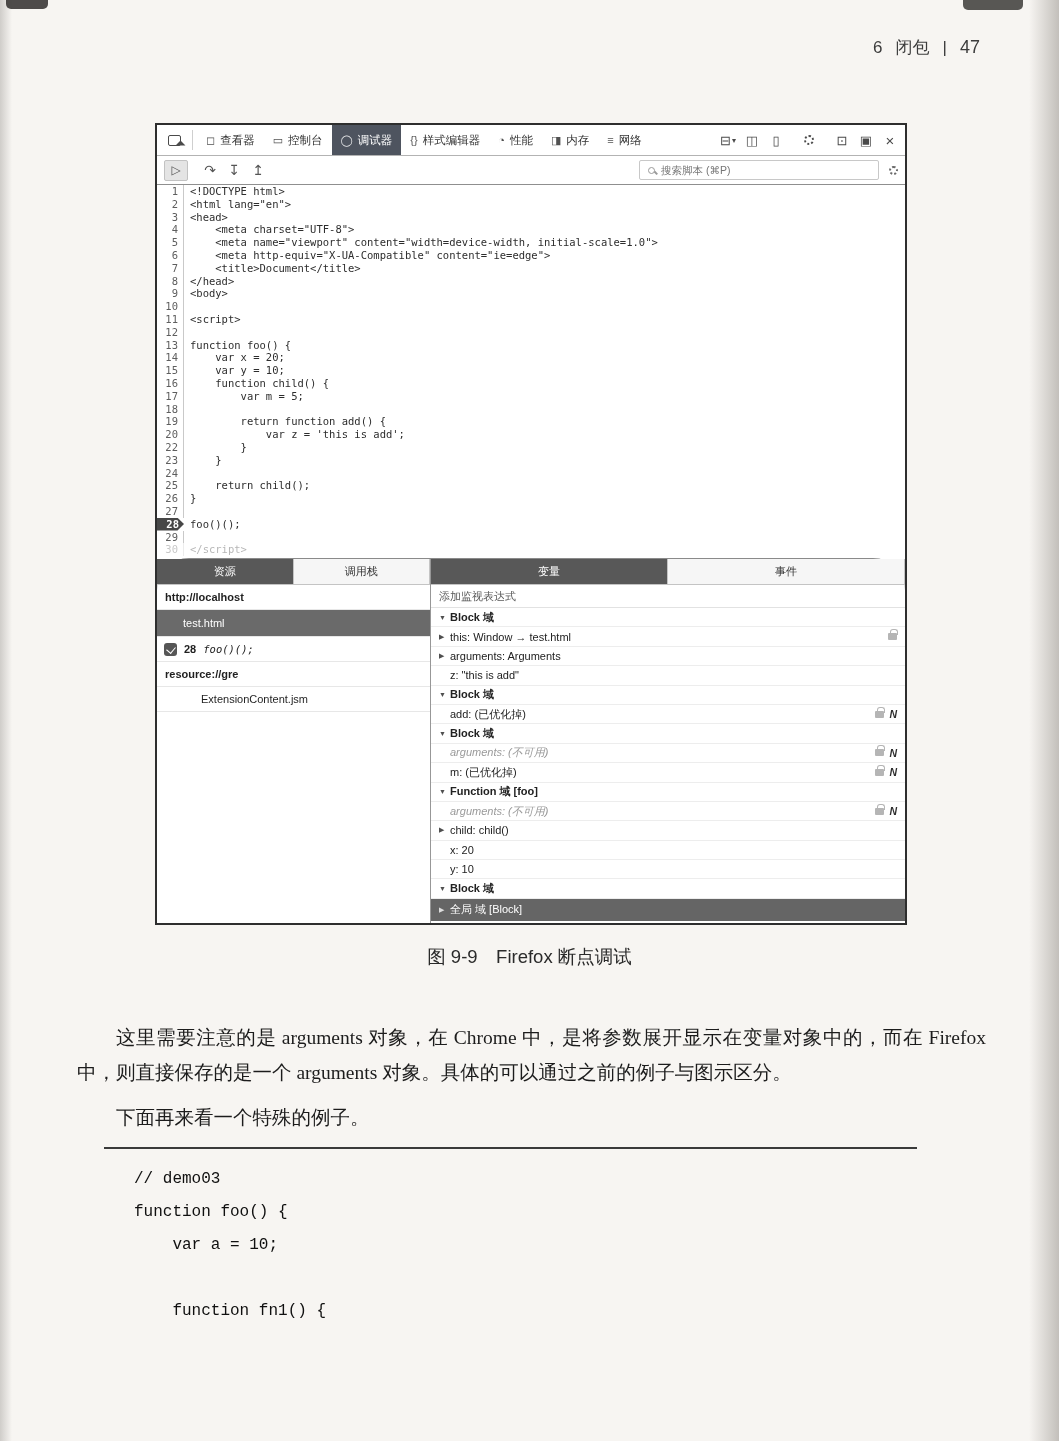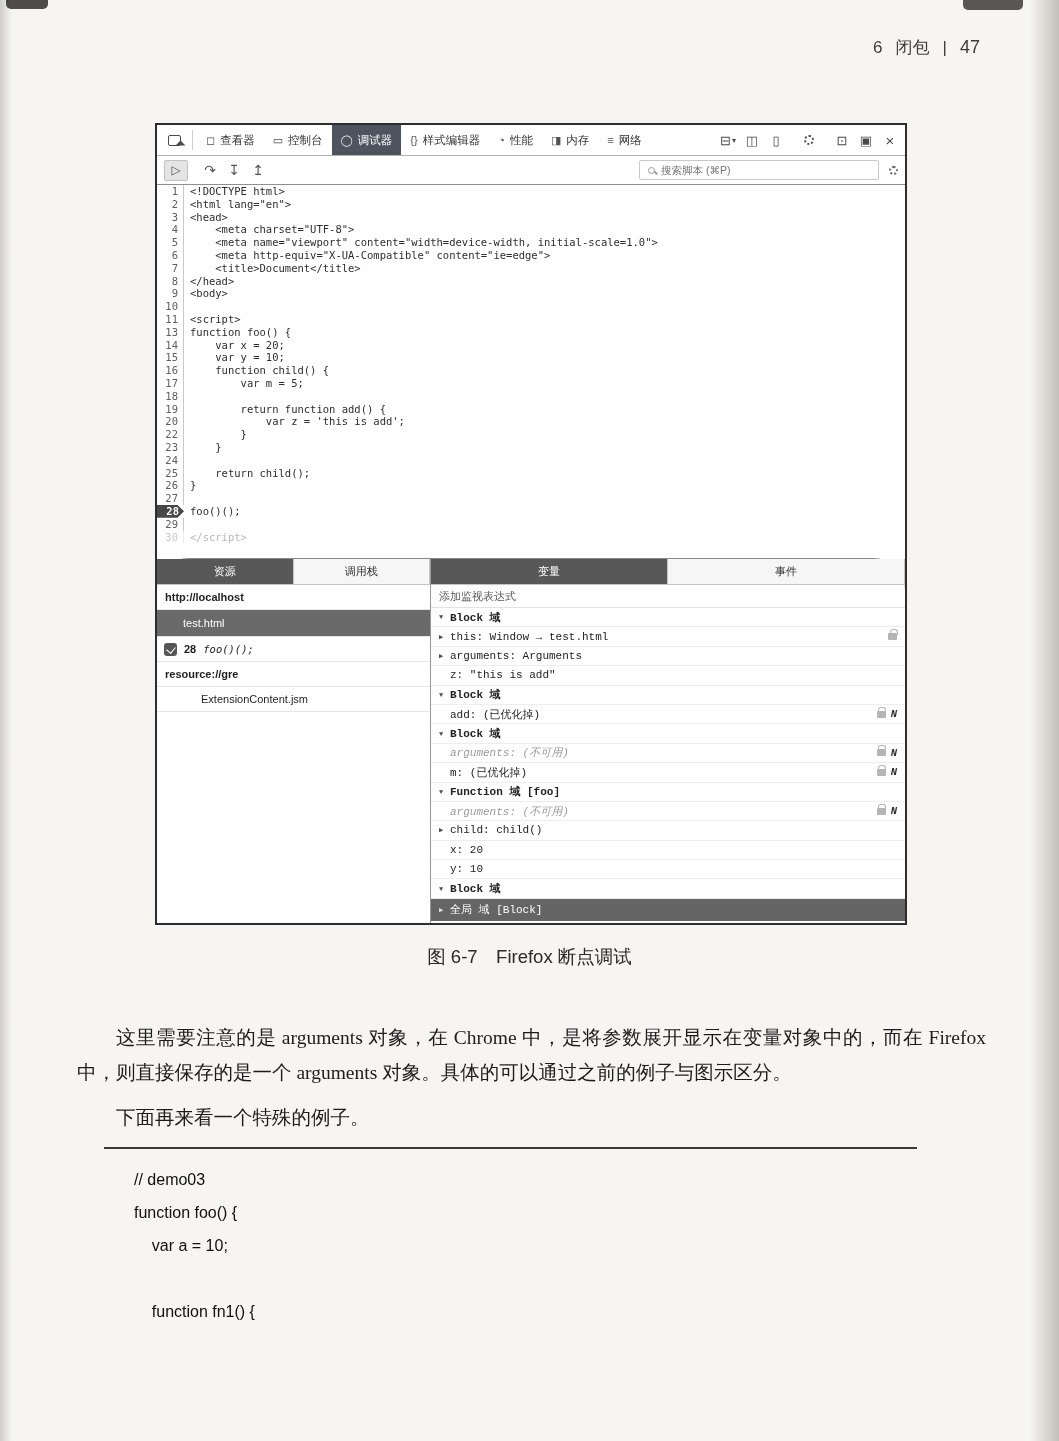--- a/index.html
+++ b/index.html
@@ -82,42 +82,42 @@
   .src-bp { padding-left:7px; gap:7px; }
   .bp-check { width:13px; height:13px; background:#565656; border-radius:3px; position:relative; flex:none; }
   .bp-check::after { content:''; position:absolute; left:3.5px; top:2.5px; width:5px; height:7px;
     border:solid #fff; border-width:0 1.5px 1.5px 0; transform:rotate(40deg); }
   .bp-num { font-weight:bold; }
   .bp-label { font-style:italic; font-family:"DejaVu Sans Mono",monospace; font-size:10.5px; }
 
   .watch-row { height:23px; display:flex; align-items:center; padding-left:8px; color:#5a5a5a;
     border-bottom:1px solid #e2e2e2; }
   .var-row { height:19.4px; display:flex; align-items:center; border-bottom:1px solid #ededed;
-    position:relative; color:#222;font-family:Liberation Mono, monospace; }
+    position:relative; color:#222; }
   .var-arrow { width:11px; margin-left:8px; font-size:7px; color:#4f4f4f; flex:none; }
   .var-label.no-arrow { margin-left:19px; }
   .var-row.scope .var-label { font-weight:bold; }
   .var-row.disabled .var-label { font-style:italic; color:#9a9a9a; }
   .var-row.selected { background:#656565; color:#fff; height:22px; border-bottom:none; }
   .var-row.selected .var-arrow { color:#ddd; }
   .var-badges { position:absolute; right:8px; display:flex; align-items:center; gap:5px; }
   .lock-icon { width:9px; height:7px; background:#b5b5b5; border-radius:1px; position:relative; display:inline-block; }
   .lock-icon::before { content:''; position:absolute; top:-4px; left:1.5px; width:6px; height:5px;
     border:1.5px solid #b5b5b5; border-bottom:none; border-radius:3px 3px 0 0; }
   .badge-n { font-style:italic; font-weight:bold; font-size:10.5px; color:#2f2f2f; }
 
   
   .caption { position:absolute; left:0; top:944px; width:100%; text-align:center;
     font-size:18.5px; color:#2a2a2a; }
   .bodytext { position:absolute; left:77px; top:1021px; width:909px; font-family:"Liberation Serif", serif;
     font-size:19.5px; line-height:34.5px; color:#1c1c1c; text-align:justify; }
   .bodytext p { text-indent:2em; }
   .bodytext p + p { margin-top:11px; }
   .rule { position:absolute; left:104px; top:1147px; width:813px; height:2px; background:#3a3a3a; }
-  .codeblock { position:absolute; left:134px; top:1163px; font-family:Liberation Sans, sans-serif;
+  .codeblock { position:absolute; left:134px; top:1163px; font-family:Liberation Mono, monospace;
     font-size:16px; line-height:33px; color:#101010; }
   .cb-line { white-space:pre; min-height:33px; }
 </style>
 </head>
 <body>
 
 <div class="edge-left"></div>
 <div class="edge-right"></div>
 <div class="mark-tl"></div>
 <div class="mark-tr"></div>
@@ -247,20 +247,24 @@
       </div>
       <div class="code-row">
         <span class="ln">10</span>
         <span class="ct"></span>
       </div>
       <div class="code-row">
         <span class="ln">11</span>
         <span class="ct">&lt;script&gt;</span>
       </div>
       <div class="code-row">
+        <span class="ln">12</span>
+        <span class="ct"></span>
+      </div>
+      <div class="code-row">
         <span class="ln">13</span>
         <span class="ct">function foo() {</span>
       </div>
       <div class="code-row">
         <span class="ln">14</span>
         <span class="ct">    var x = 20;</span>
       </div>
       <div class="code-row">
         <span class="ln">15</span>
         <span class="ct">    var y = 10;</span>
@@ -433,21 +437,21 @@
           <div class="var-row selected">
             <span class="var-arrow">▶</span>
             <span class="var-label">全局 域 [Block]</span>
           </div>
         </div>
     </div>
   </div>
 
 </div>
 
-<div class="caption">图 6-7　Firefox 断点调试</div>
+<div class="caption">图 9-9　Firefox 断点调试</div>
 
 <div class="bodytext">
   <p>这里需要注意的是 arguments 对象，在 Chrome 中，是将参数展开显示在变量对象中的，而在 Firefox 中，则直接保存的是一个 arguments 对象。具体的可以通过之前的例子与图示区分。</p>
   <p>下面再来看一个特殊的例子。</p>
 </div>
 
 <div class="rule"></div>
 <div class="codeblock">
     <div class="cb-line">// demo03</div>
     <div class="cb-line">function foo() {</div>

